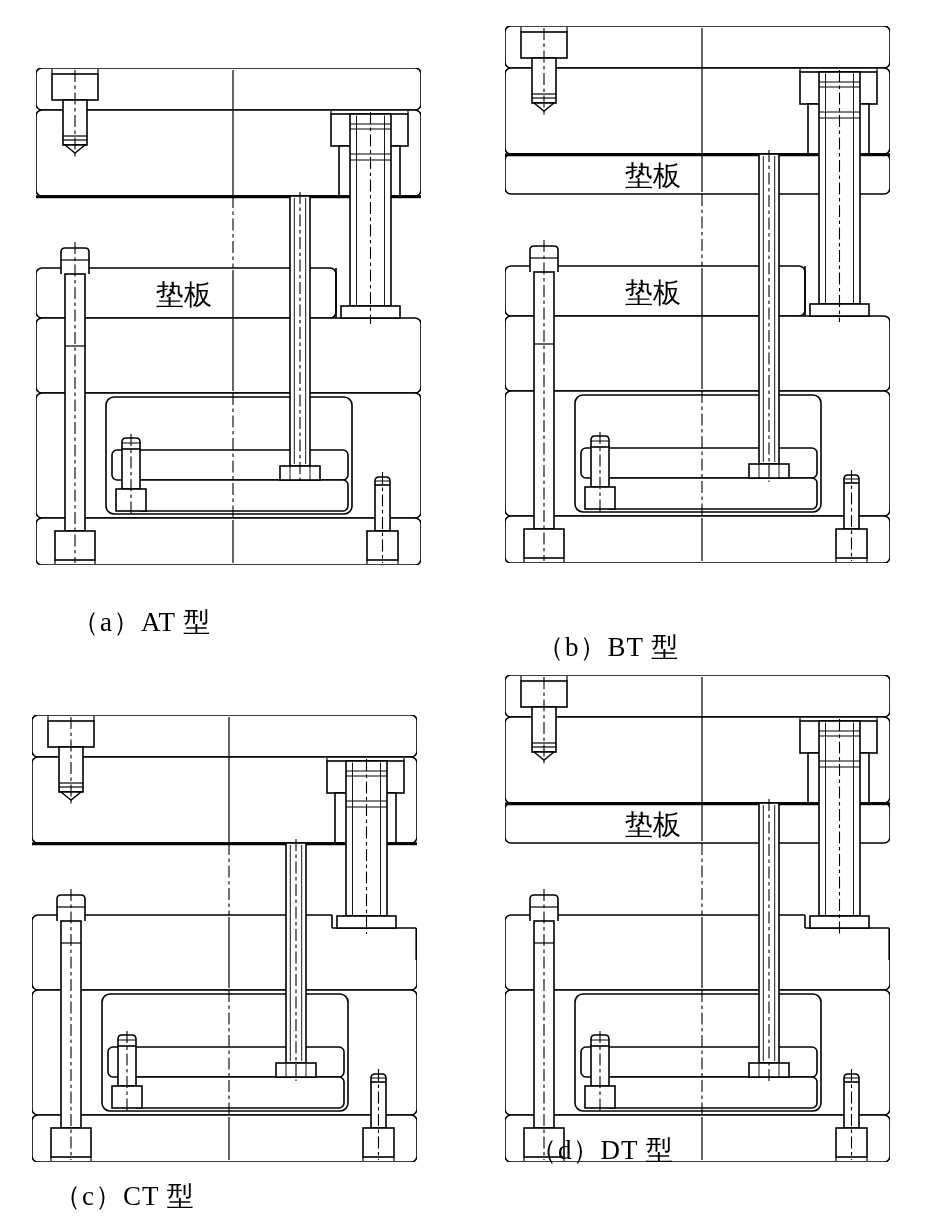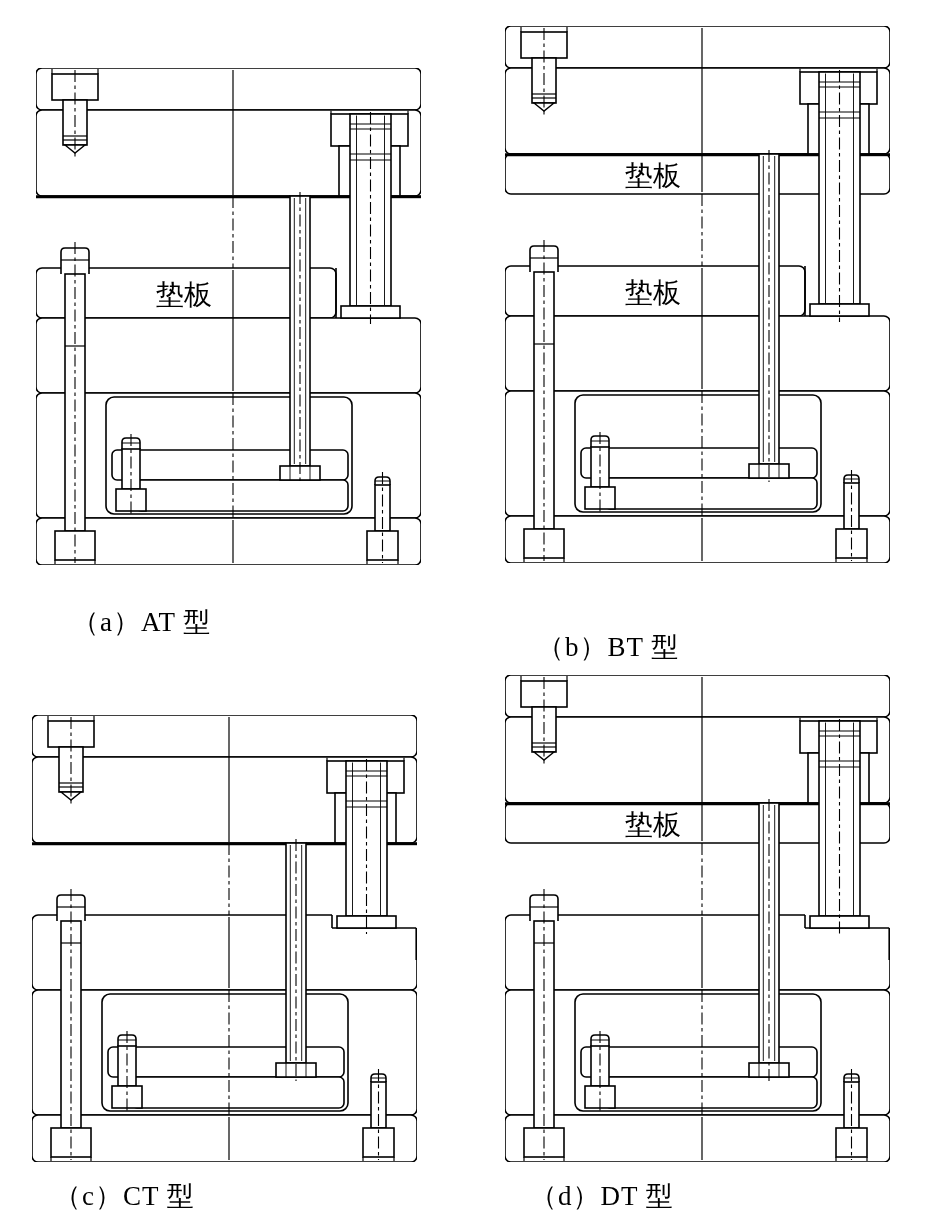--- a/index.html
+++ b/index.html
@@ -391,14 +391,14 @@
           <line x1="197" y1="442" x2="197" y2="485" stroke="#000000" stroke-width="1.2"></line>
         </g>
         <g>
           <text x="148" y="159" font-size="28" text-anchor="middle" fill="#000000">垫板</text>
         </g>
       </svg></div>
 
   <div class="caption" style="left:72px;top:604px">（a）AT 型</div>
   <div class="caption" style="left:537px;top:629px">（b）BT 型</div>
   <div class="caption" style="left:54px;top:1178px">（c）CT 型</div>
-  <div class="caption" style="left:530px;top:1178px">（d）DT 型</div>
+  <div class="caption" style="left:530px;top:1132px">（d）DT 型</div>
 </div>
 
 </body></html>

